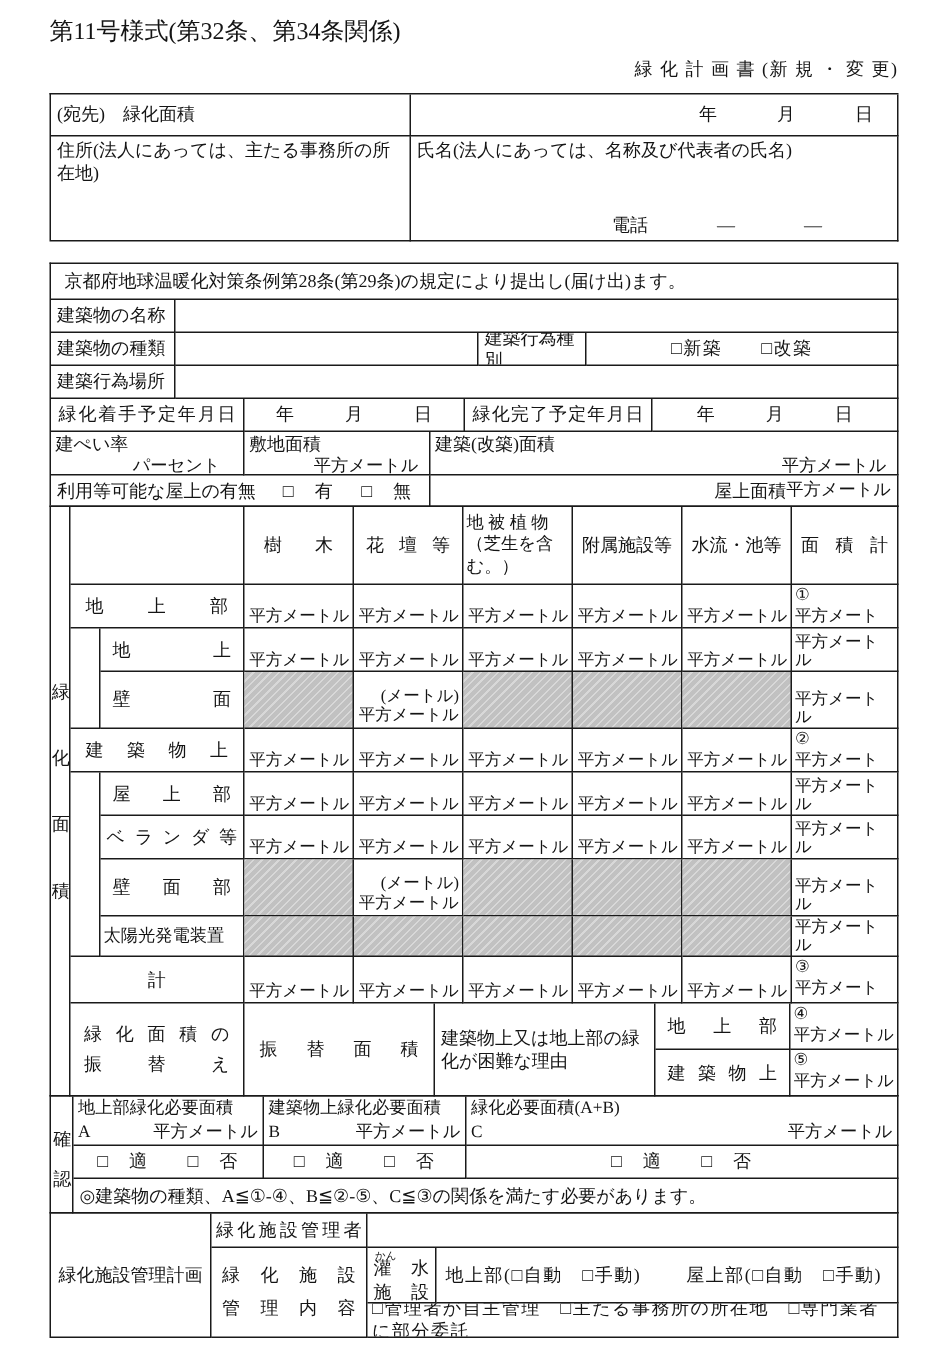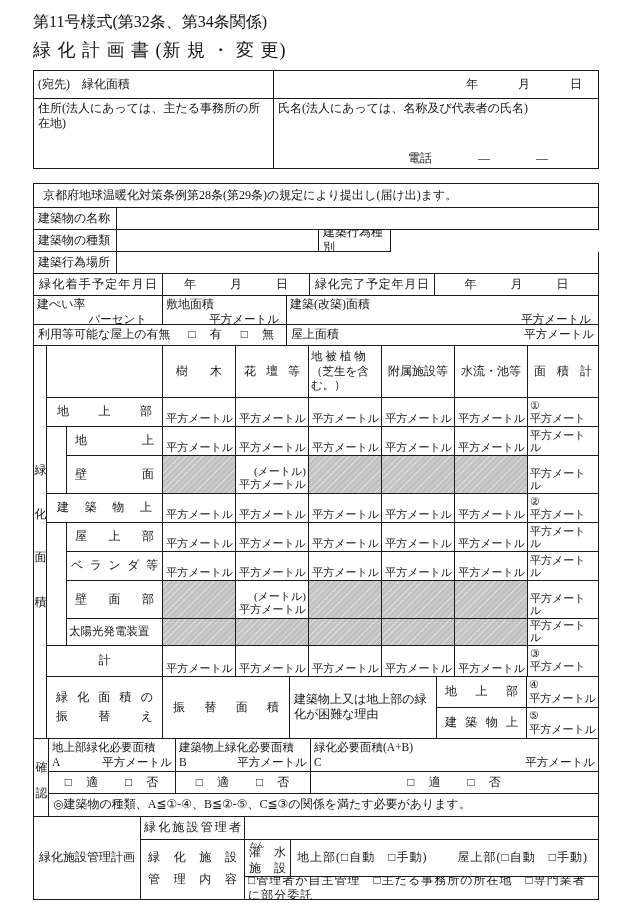--- a/index.html
+++ b/index.html
@@ -4,21 +4,21 @@
 <style>
   html,body{margin:0;padding:0;background:#fff;}
   body{
     width:630px;height:903px;
     font-family:"Liberation Serif","DejaVu Serif",serif;
     color:#141414;font-size:12px;line-height:1.25;
     -webkit-font-smoothing:antialiased;
   }
   .page{position:relative;box-sizing:border-box;padding:12px 31px 0 33px;}
   .form-number{font-size:16px;}
-  .form-title{text-align:left;font-size:18px;margin-top:7px;letter-spacing:1px;}
+  .form-title{text-align:right;font-size:12px;margin-top:7px;letter-spacing:1px;}
   
   .blk{border-top:1px solid #1a1a1a;border-left:1px solid #1a1a1a;width:566px;box-sizing:border-box;background:#fff;}
   .stack .blk + .blk{margin-top:-1px;}
   .r{display:flex;}
   .c{border-right:1px solid #1a1a1a;border-bottom:1px solid #1a1a1a;box-sizing:border-box;position:relative;overflow:hidden;}
   .grow{flex:1;}
   .col{display:flex;flex-direction:column;}
   
   .h21{height:21px}.h22{height:22px}.h23{height:23px}.h24{height:24px}.h27{height:27px}
   .h28{height:28px}.h29{height:29px}.h31{height:31px}.h33{height:33px}.h37{height:37px}
@@ -95,20 +95,24 @@
         <div class="c h22 grow fillable"></div>
       </div>
       <div class="r">
         <div class="c h22 vmid pad" style="width:83px">
           <span>建築物の種類</span>
         </div>
         <div class="c h22 fillable" style="width:202px"></div>
         <div class="c h22 vmid pad" style="width:72px">
           <span>建築行為種別</span>
         </div>
+        <div class="c h22 grow ctr" style="gap:26px">
+          <span class="chk">□新築</span>
+          <span class="chk">□改築</span>
+        </div>
       </div>
       <div class="r">
         <div class="c h22 vmid pad" style="width:83px">
           <span>建築行為場所</span>
         </div>
         <div class="c h22 grow fillable"></div>
       </div>
       <div class="r">
         <div class="c h22 vmid" style="width:129px">
           <span class="jfull">緑化着手予定年月日</span>
@@ -140,21 +144,21 @@
           <span>建築(改築)面積</span>
           <span style="align-self:flex-end;padding-right:4px;font-size:11.5px">平方メートル</span>
         </div>
       </div>
       <div class="r">
         <div class="c h21 vmid pad" style="width:253px;gap:18px">
           <span>利用等可能な屋上の有無</span>
           <span class="chk">□　有</span>
           <span class="chk">□　無</span>
         </div>
-        <div class="c h21 grow vmid fillable" style="justify-content:space-between;padding:0 4px">
+        <div class="c h21 grow vmid fillable" style="justify-content:flex-end;padding:0 4px">
           <span>屋上面積</span>
           <span style="font-size:11.5px">平方メートル</span>
         </div>
       </div>
     </div>
 
     <div class="blk r">
       <div class="c vside" style="width:13px">
         <span class="vtext" style="letter-spacing:44px;font-size:12px">緑化面積</span>
       </div>

